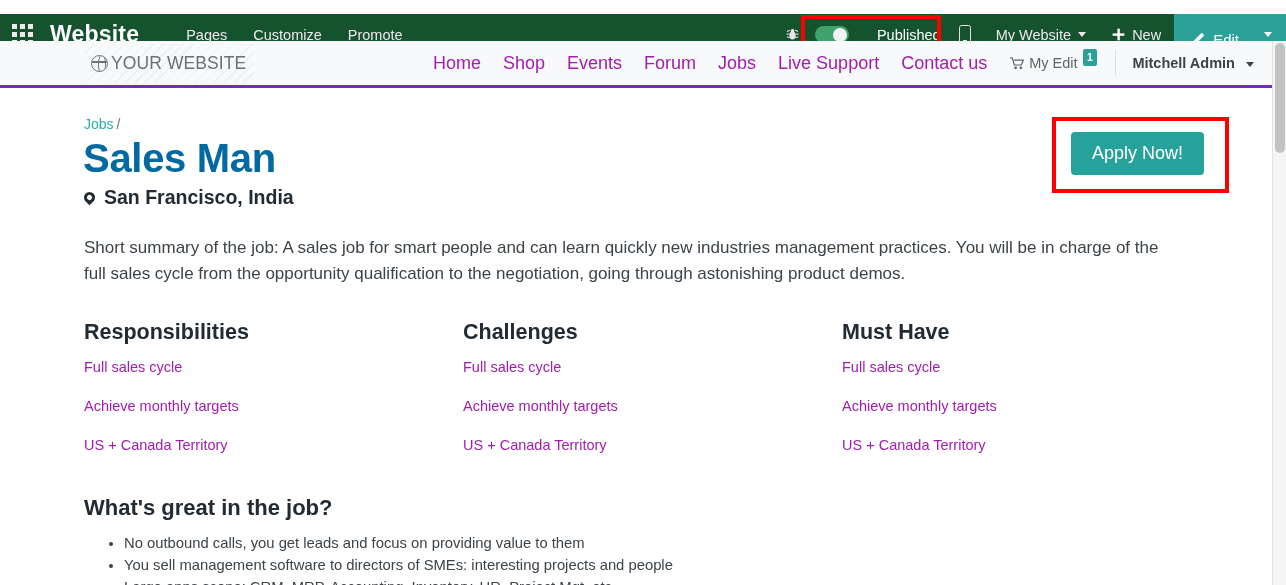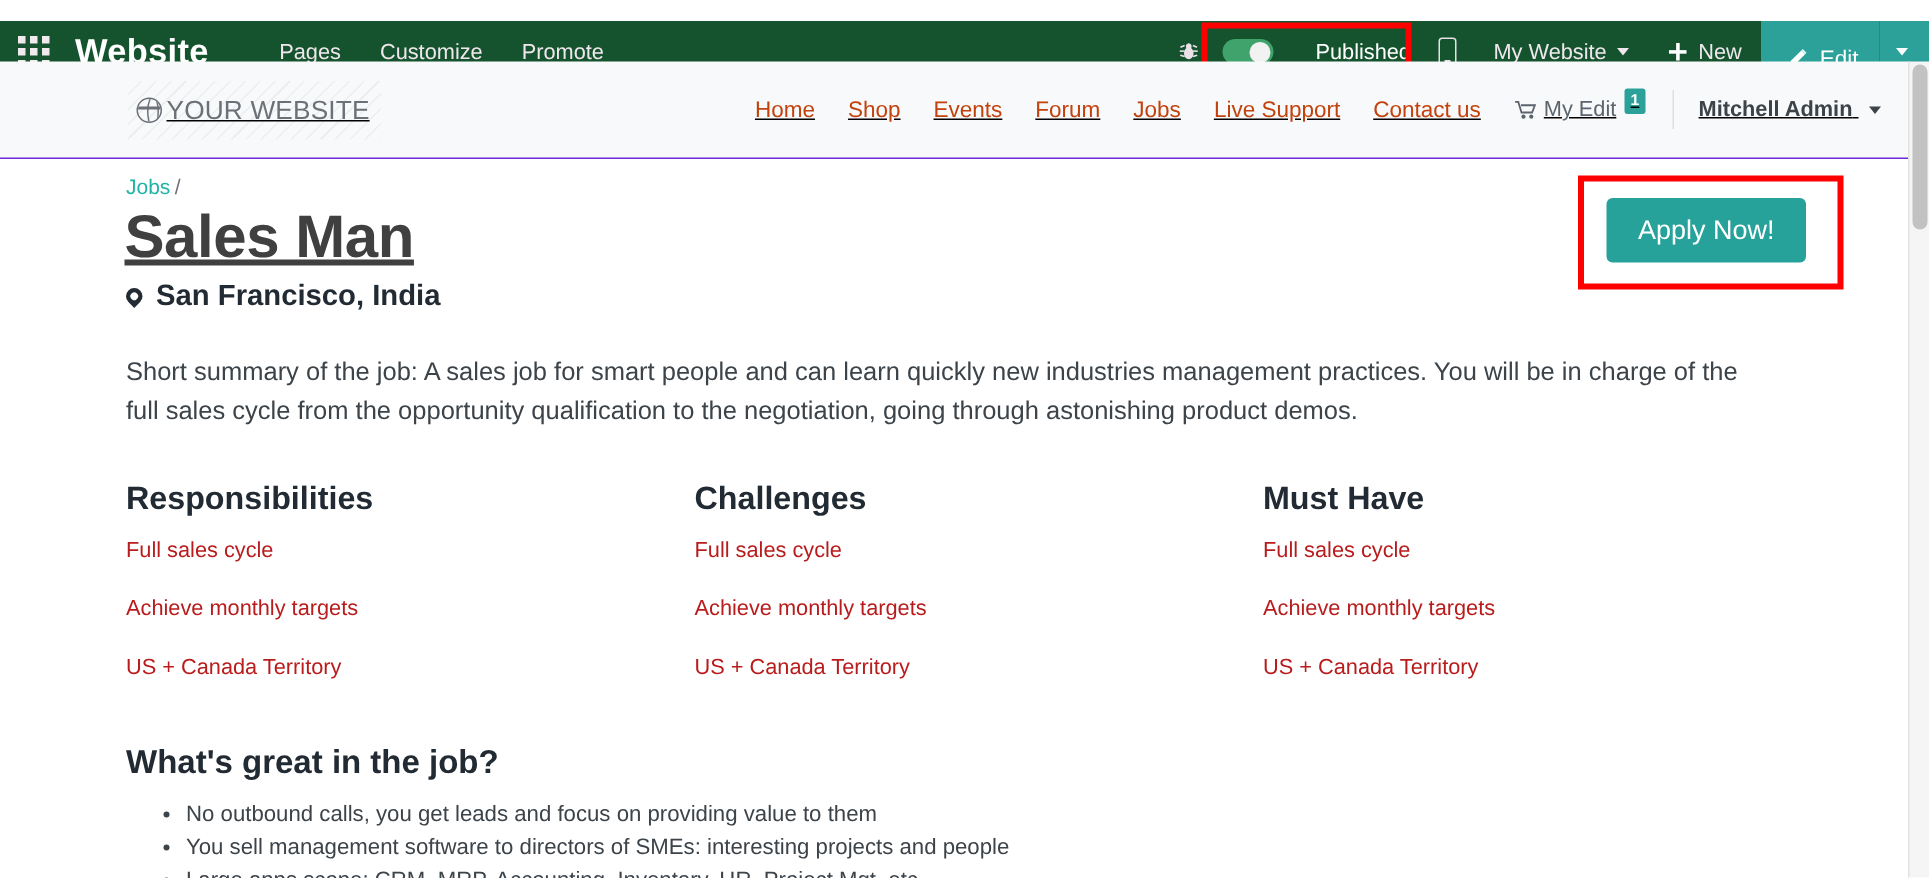--- a/index.html
+++ b/index.html
@@ -106,24 +106,24 @@
   #edit-caret {
     background: #2ba19a; height: 41px;
     display:flex; align-items:center;
     padding: 0 14px 0 4px;
     cursor: pointer; color:#fff;
   }
 
   
   #site-header {
     position: absolute; top: 41px; left: 0;
-    width: 1272px; height: 65px;
+    width: 1272px; height: 47px;
     background: #f8f9fa;
-    border-bottom: 1px solid #6d28d9;
-    display: flex; align-items: center; text-decoration: underline;
+    border-bottom: 3px solid #6d28d9;
+    display: flex; align-items: center;
   }
   #site-logo {
     display: flex; align-items: center;
     margin-left: 85px;
     background-image: repeating-linear-gradient(
       -45deg, rgba(0,0,0,0.045) 0 1px, transparent 1px 7px);
     padding: 9px 8px 9px 6px;
     cursor: pointer;
   }
   #site-logo .globe {
@@ -140,21 +140,21 @@
   #site-logo .globe::after {
     content:""; position:absolute; left:-2px; top: 5.5px;
     width: 19px; height: 1.5px; background: #6b7177;
   }
   #site-logo-text {
     font-size: 17.5px; color: #6b7177;
     letter-spacing: .1px;
   }
   .site-nav { display: flex; align-items: center; margin-left: auto; }
   .site-nav-item {
-    font-size: 15px; color: #c2410c;
+    font-size: 18px; color: #a21caf;
     padding: 0 11px; cursor: pointer; white-space: nowrap;
   }
   #cart-item {
     font-size: 14.5px; color: #5c646d;
     padding: 0 10px 0 12px; cursor: pointer;
     display: flex; align-items: center; white-space: nowrap;
   }
   .cart-glyph { font-size: 13px; margin-right: 4px; color:#5c646d; }
   #cart-badge {
     background: #2ba19a; color: #fff;
@@ -171,21 +171,21 @@
 
   
   #page { position: absolute; top: 99px; left: 0; width: 1272px; }
   #breadcrumb { margin: 17px 0 0 84px; font-size: 14px; }
   #breadcrumb a { color: #21b3a7; text-decoration: none; cursor: pointer; }
   #breadcrumb .sep { color: #6b7177; margin-left: 3px; }
 
   #job-title {
     margin: 4px 0 0 83px;
     font-size: 40px; font-weight: bold;
-    color: #404040; letter-spacing: -.3px; text-decoration: underline;
+    color: #0369a1; letter-spacing: -.3px;
   }
   #job-location {
     margin: 5px 0 0 84px;
     font-size: 19.5px; font-weight: bold; color: #222b33;
     display: flex; align-items: center;
   }
   .pin {
     width: 11px; height: 11px; background: #222b33;
     border-radius: 50% 50% 50% 0;
     transform: rotate(-45deg);
@@ -224,21 +224,21 @@
   #three-cols {
     display: flex; margin: 32px 0 0 84px; width: 1110px;
   }
   .col { width: 379px; }
   .col:last-child { width: auto; }
   .col h3 {
     font-size: 21.5px; font-weight: bold; color: #222b33;
     margin-bottom: 14px;
   }
   .col p {
-    font-size: 14.5px; color: #b91c1c;
+    font-size: 14.5px; color: #a21caf;
     margin-bottom: 22px; line-height: 1.2;
   }
 
   #great-section { margin: 18px 0 0 84px; }
   #great-title {
     font-size: 22px; font-weight: bold; color: #222b33;
     margin-bottom: 12px;
   }
   #great-list { list-style: disc; margin-left: 40px; }
   #great-list li {

